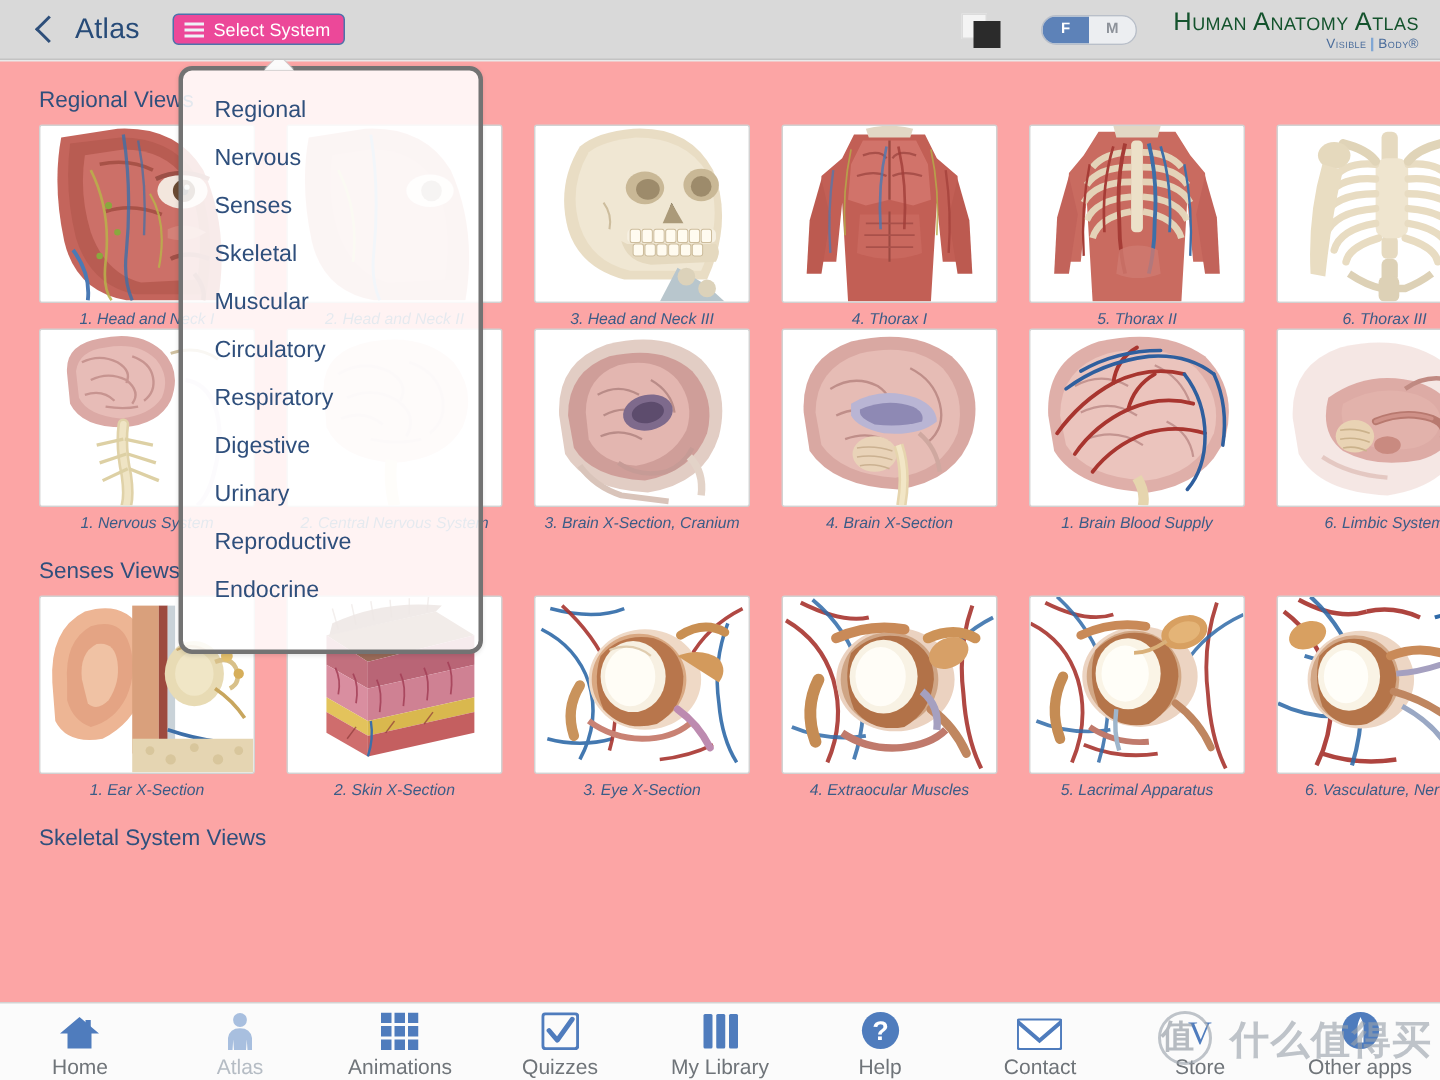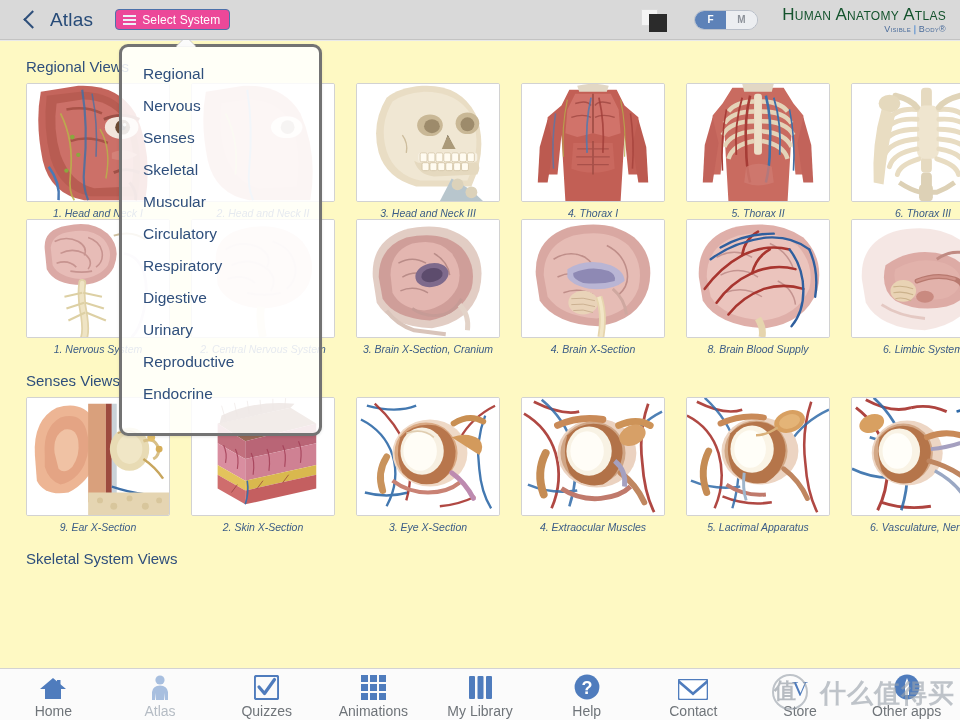--- a/index.html
+++ b/index.html
@@ -87,21 +87,21 @@
   .logo .l2 {
     font-size: 9px; color: #4a6c9b; letter-spacing: .3px;
     font-variant: small-caps; margin-top: 2px; white-space: nowrap;
   }
   .logo .l2 .vb-mark { color: #7fa6d4; }
 
   
   .content {
     position: absolute; top: 41px; left: 0;
     width: 960px; height: 663px;
-    background: #fef9c3;
+    background: #fca5a5;
     overflow: hidden;
   }
   .section-title {
     font-size: 15px; color: #2f4f7c;
     margin: 17px 0 8px 26px;
   }
   .row {
     display: flex; gap: 21px; padding-left: 26px;
   }
   .card { width: 144px; flex: 0 0 144px; font-style: italic; }
@@ -539,21 +539,21 @@
             </g>
             <g stroke="#2f5f9e" stroke-width="2.4" fill="none" stroke-linecap="round">
               <path d="M24 40 Q48 22 80 18 Q106 16 124 30"></path>
               <path d="M34 28 Q58 14 88 14"></path>
               <path d="M104 30 Q118 48 118 72 Q118 94 106 108"></path>
               <path d="M124 30 Q134 52 130 78"></path>
             </g>
             <path d="M72 100 Q78 110 76 119" stroke="#e6d5ae" stroke-width="7" fill="none"></path>
           </svg>
         </div>
-        <div class="caption">8. Brain Blood Supply</div>
+        <div class="caption">1. Brain Blood Supply</div>
       </div>
 
       <div class="card">
         <div class="thumb">
           <svg viewBox="0 0 144 119" preserveAspectRatio="xMidYMid slice">
             <rect width="144" height="119" fill="#fff"></rect>
             <path d="M10 60 Q8 24 42 12 Q84 2 112 22 Q136 44 126 76 Q114 106 74 112 Q28 110 14 84 Z" fill="#e9cac4" opacity=".45"></path>
             <path d="M34 46 Q62 26 96 36 Q118 44 120 62 Q118 82 96 88 Q66 94 44 82 Q28 70 34 46 Z" fill="#d8a09a" opacity=".85"></path>
             <path d="M44 50 Q68 36 94 44 Q110 50 110 62 Q108 76 92 80 Q68 84 52 74 Q40 64 44 50 Z" fill="#e2b2ab"></path>
             <ellipse cx="52" cy="72" rx="13" ry="11" fill="#e9d3b4"></ellipse>
@@ -599,21 +599,21 @@
             <path d="M62 96 L144 96 L144 119 L62 119 Z" fill="#e5d5b2"></path>
             <g fill="#d5c296" opacity=".8">
               <circle cx="74" cy="104" r="3"></circle>
                 <circle cx="88" cy="110" r="3.5"></circle>
               <circle cx="104" cy="102" r="3"></circle>
                 <circle cx="120" cy="110" r="3.5"></circle>
                 <circle cx="134" cy="104" r="3"></circle>
             </g>
           </svg>
         </div>
-        <div class="caption">9. Ear X-Section</div>
+        <div class="caption">1. Ear X-Section</div>
       </div>
 
       <div class="card">
         <div class="thumb">
           <svg viewBox="0 0 144 119" preserveAspectRatio="xMidYMid slice">
             <rect width="144" height="119" fill="#fff"></rect>
             <path d="M26 26 L100 10 L126 26 L54 44 Z" fill="#9a6a58"></path>
             <path d="M30 18 Q64 2 104 6 L100 10 L28 26 Z" fill="#8a5d4c"></path>
             <path d="M26 26 L54 44 L54 62 L26 46 Z" fill="#c2707e"></path>
             <path d="M54 44 L126 26 L126 46 L54 62 Z" fill="#b96576"></path>
@@ -811,30 +811,20 @@
     </div>
 
     <div class="tab dim">
       <span class="ico">
         <svg width="22" height="25" viewBox="0 0 22 25">
           <circle cx="11" cy="5" r="4.6" fill="#a8bfdf"></circle>
           <path d="M11 10.5 Q18 10.5 19 17 L19 25 L16 25 L15.5 18 L15 25 L7 25 L6.5 18 L6 25 L3 25 L3 17 Q4 10.5 11 10.5 Z" fill="#a8bfdf"></path>
         </svg>
       </span>
       <span class="tlabel">Atlas</span>
-    </div>
-
-    <div class="tab">
-      <span class="ico">
-        <svg width="25" height="25" viewBox="0 0 25 25">
-          <rect x="0.8" y="0.8" width="23.4" height="23.4" rx="2" fill="none" stroke="#4f7cbd" stroke-width="2.2"></rect>
-          <path d="M5 12 L10.5 18.5 L20.5 4.5" fill="none" stroke="#4f7cbd" stroke-width="3.2" stroke-linecap="round" stroke-linejoin="round"></path>
-        </svg>
-      </span>
-      <span class="tlabel">Quizzes</span>
     </div>
 
     <div class="tab">
       <span class="ico">
         <svg width="25" height="25" viewBox="0 0 25 25">
           <g fill="#4f7cbd">
             <rect x="0" y="0" width="7" height="7"></rect>
               <rect x="9" y="0" width="7" height="7"></rect>
               <rect x="18" y="0" width="7" height="7"></rect>
             <rect x="0" y="9" width="7" height="7"></rect>
@@ -845,20 +835,30 @@
               <rect x="18" y="18" width="7" height="7"></rect>
           </g>
         </svg>
       </span>
       <span class="tlabel">Animations</span>
     </div>
 
     <div class="tab">
       <span class="ico">
         <svg width="25" height="25" viewBox="0 0 25 25">
+          <rect x="0.8" y="0.8" width="23.4" height="23.4" rx="2" fill="none" stroke="#4f7cbd" stroke-width="2.2"></rect>
+          <path d="M5 12 L10.5 18.5 L20.5 4.5" fill="none" stroke="#4f7cbd" stroke-width="3.2" stroke-linecap="round" stroke-linejoin="round"></path>
+        </svg>
+      </span>
+      <span class="tlabel">Quizzes</span>
+    </div>
+
+    <div class="tab">
+      <span class="ico">
+        <svg width="25" height="25" viewBox="0 0 25 25">
           <g fill="#4f7cbd">
             <rect x="1" y="1" width="6" height="23" rx="1"></rect>
             <rect x="9.5" y="1" width="6" height="23" rx="1"></rect>
             <rect x="18" y="1" width="6" height="23" rx="1"></rect>
           </g>
         </svg>
       </span>
       <span class="tlabel">My Library</span>
     </div>
 

